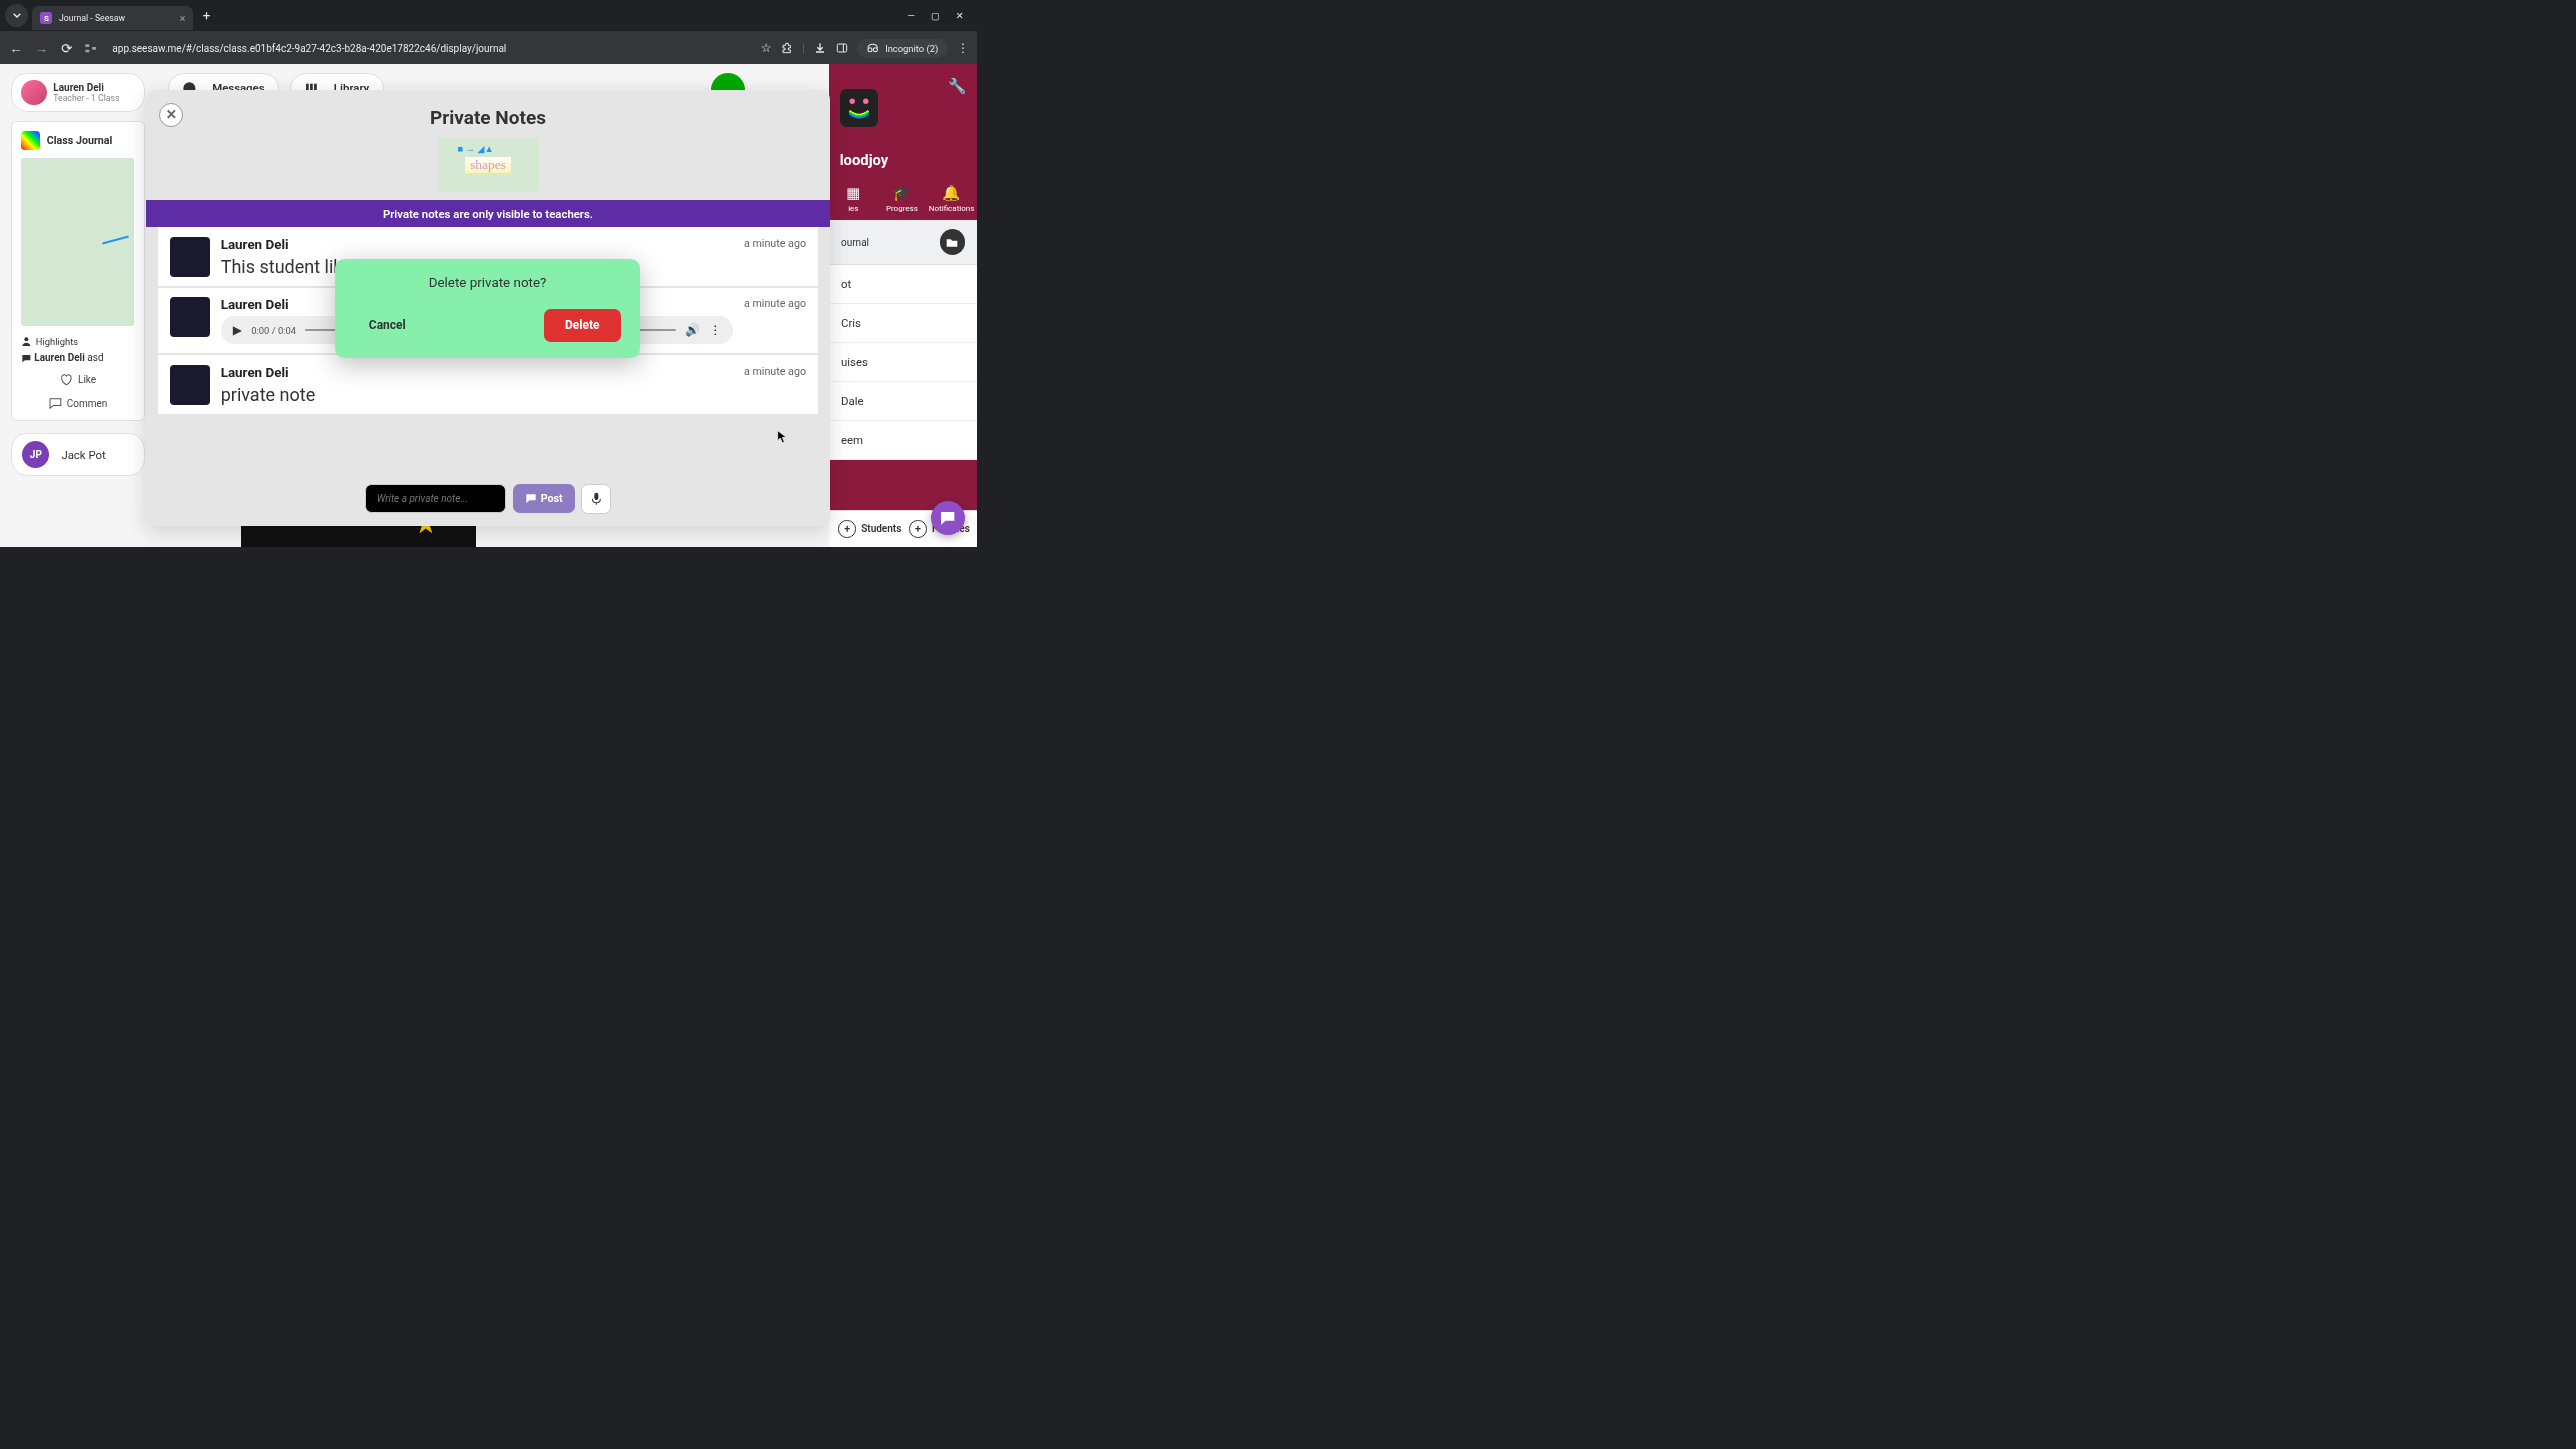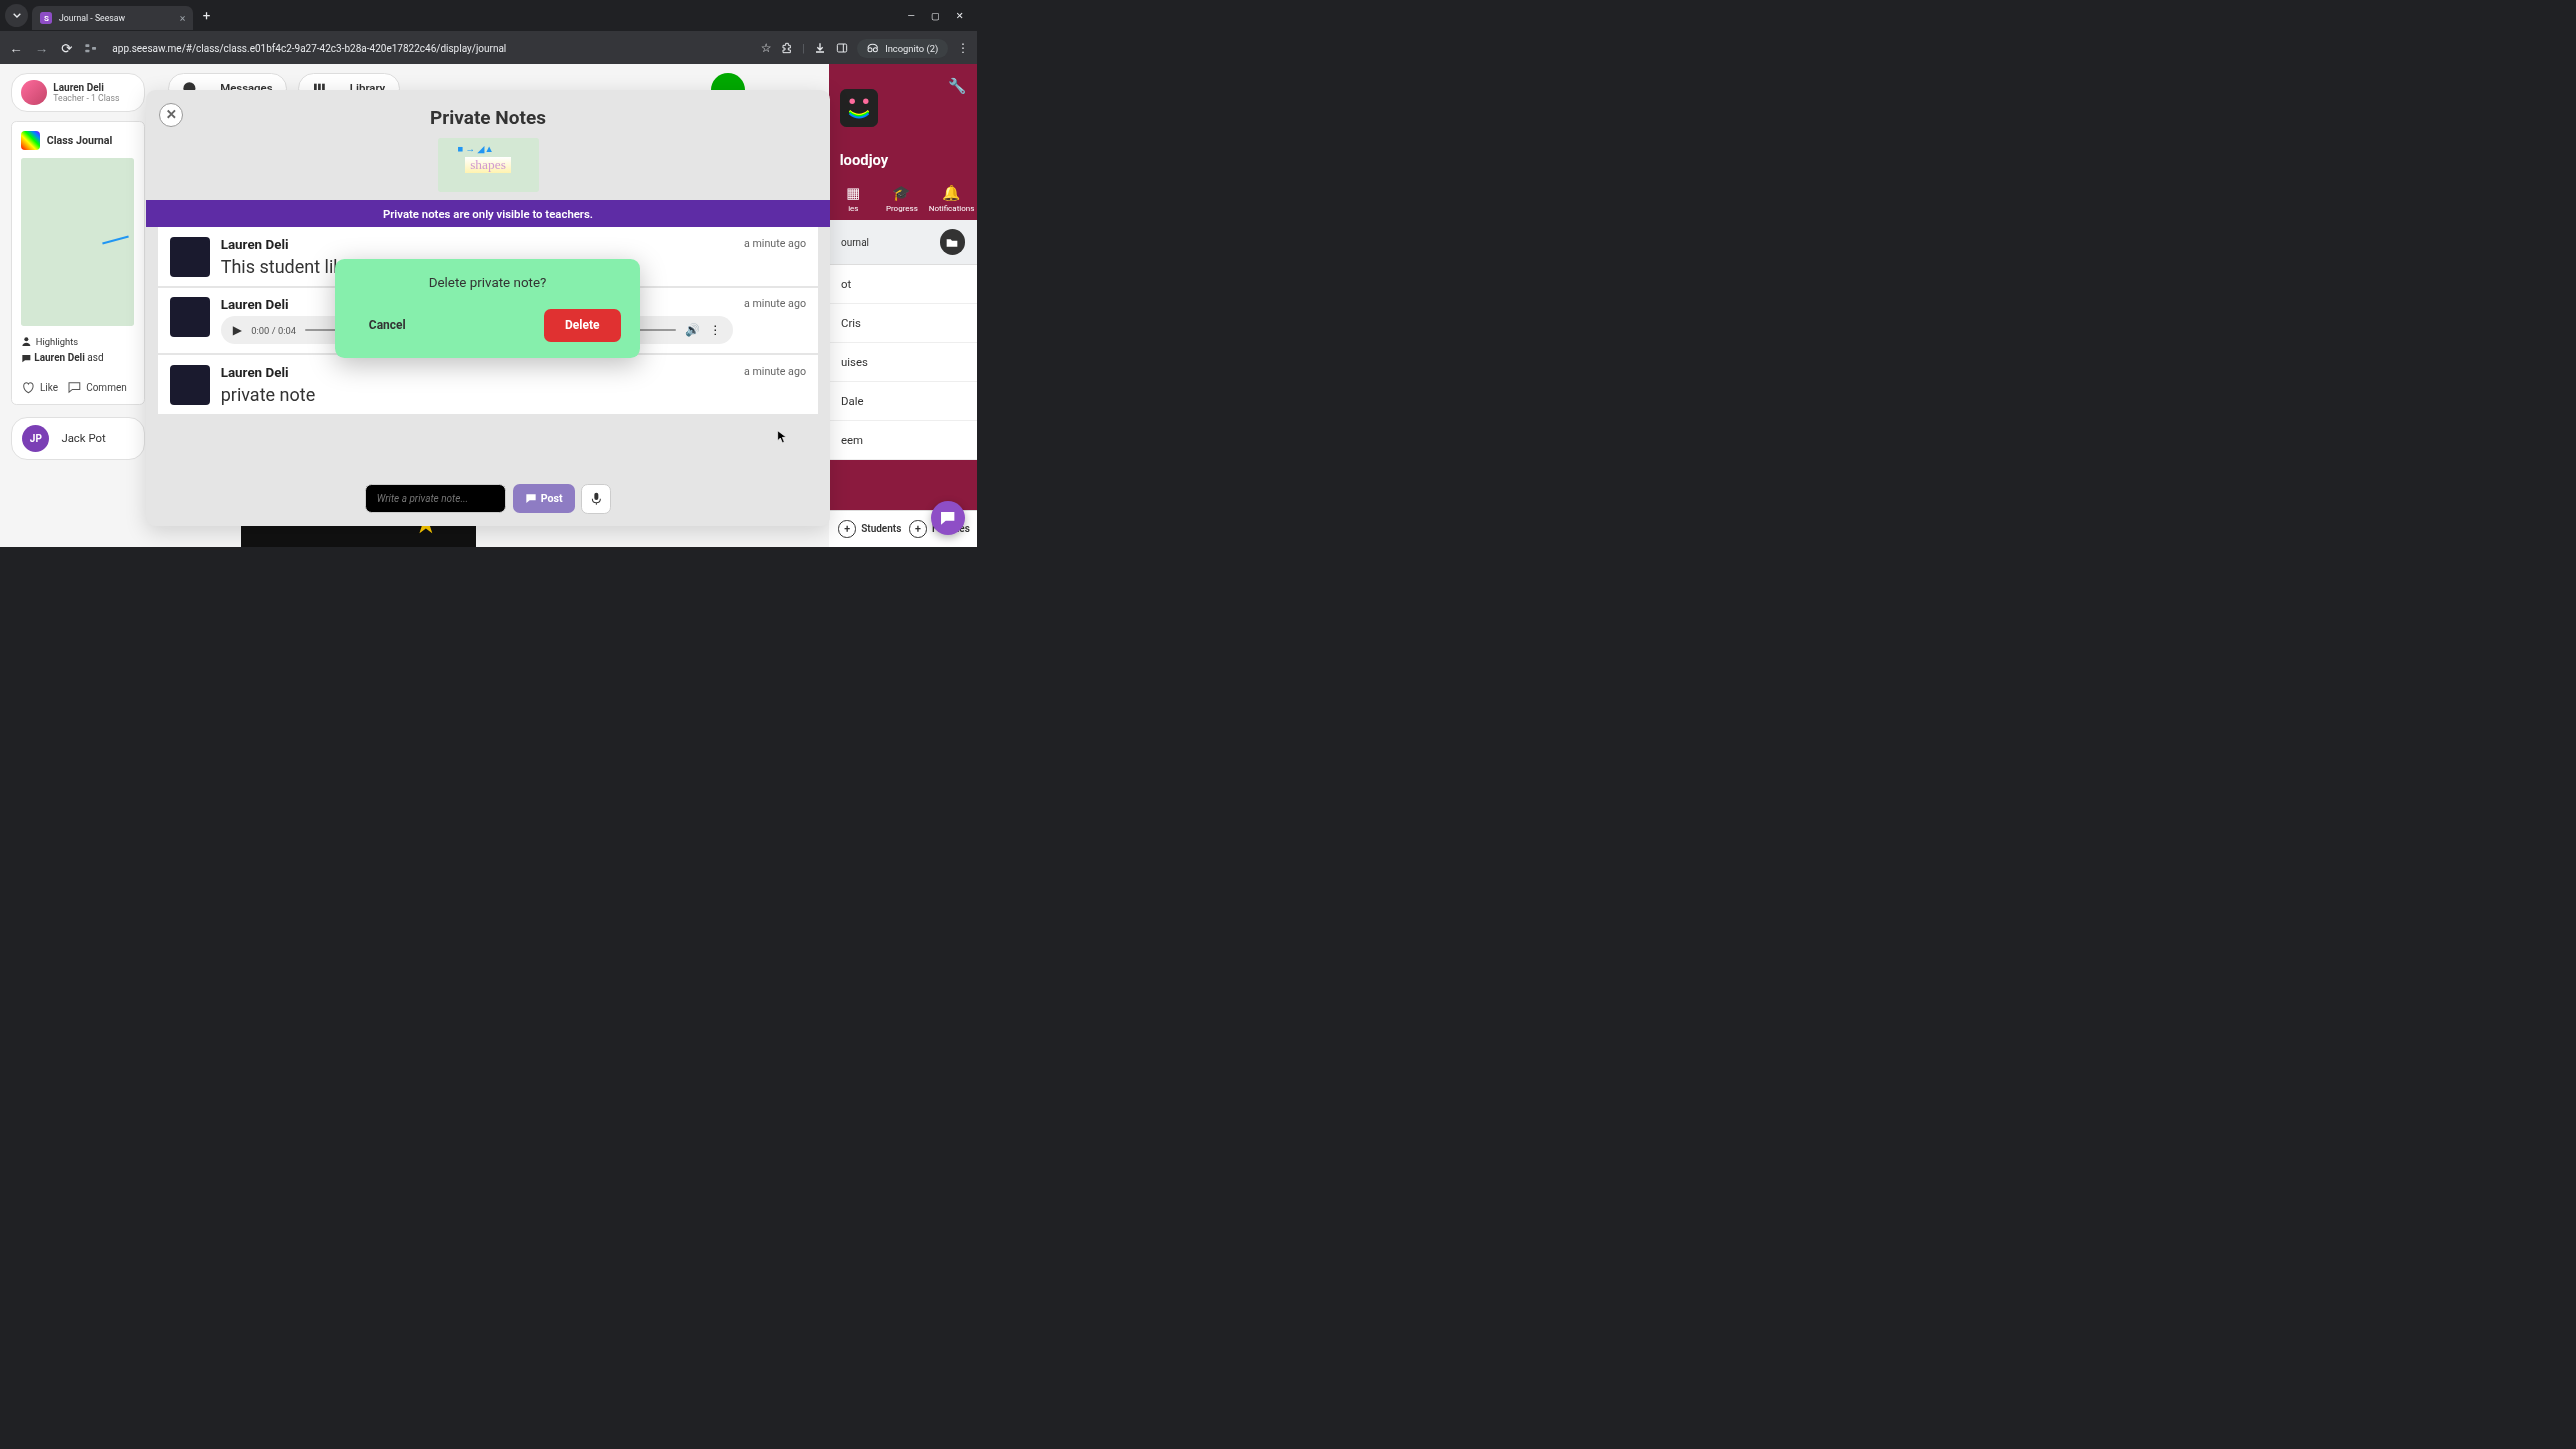--- a/index.html
+++ b/index.html
@@ -35,21 +35,21 @@
 .user-card-role { font-size: 8.7px; color: #888; }
 
 .journal-card { background: white; border-radius: 5.4px; margin-top: 9.4px; padding: 9.4px; border: 0.7px solid #e0e0e0; }
 .journal-header { display: flex; align-items: center; gap: 6.7px; font-weight: 700; color: #333; }
 .rainbow-icon { width: 19px; height: 19px; border-radius: 4px; background: linear-gradient(45deg, #ff0000, #ff8800, #ffff00, #00ff00, #0088ff, #8800ff); }
 .drawing-area { margin-top: 8px; height: 168px; background: #d4e8d4; border-radius: 2.7px; position: relative; }
 .blue-line { position: absolute; left: 81px; top: 81px; width: 27px; height: 2px; background: #2196f3; transform: rotate(-15deg); }
 .highlights { margin-top: 9.4px; display: flex; align-items: center; gap: 4px; font-size: 9.4px; color: #333; }
 .comment-line { margin-top: 5.4px; font-size: 10px; color: #333; }
 .comment-line b { font-weight: 700; }
-.action-row { margin-top: 16px; display: flex; gap: 9.4px; align-items: center; }
+.action-row { margin-top: 8px; display: flex; gap: 9.4px; align-items: center; flex-direction: column; }
 .action-btn { display: flex; align-items: center; gap: 4px; color: #444; font-size: 10px; cursor: pointer; }
 
 .student-card { background: white; border-radius: 16px; margin-top: 12px; padding: 6.7px 10.7px; display: flex; align-items: center; gap: 12px; border: 0.7px solid #e0e0e0; }
 .avatar-jp { width: 27px; height: 27px; border-radius: 50%; background: #7b3fb5; color: white; display: flex; align-items: center; justify-content: center; font-weight: 700; font-size: 10px; }
 
 
 .right-panel { position: absolute; right: 0; top: 0; width: 148px; background: #8b1a3e; height: 100%; }
 .right-header { height: 87px; background: #8b1a3e; padding: 10.7px; color: white; display: flex; align-items: center; gap: 9.4px; position: relative; }
 .rainbow-big { width: 38px; height: 38px; border-radius: 6.7px; background: #333; }
 .wrench-icon { position: absolute; right: 10.7px; top: 13.4px; color: white; font-size: 14.8px; }
@@ -60,21 +60,21 @@
 .right-list { background: white; }
 .right-list-header { padding: 9.4px 12px; font-size: 10px; color: #333; display: flex; align-items: center; justify-content: space-between; background: #eef0f2; border-bottom: 0.7px solid #ddd; }
 .folder-circle { width: 25.5px; height: 25.5px; border-radius: 50%; background: #333; color: white; display: flex; align-items: center; justify-content: center; }
 .right-list-item { padding: 12px 12px; font-size: 11.4px; color: #333; border-bottom: 0.7px solid #eee; }
 .right-footer { position: absolute; bottom: 0; left: 0; right: 0; background: white; padding: 9.4px; display: flex; gap: 8px; border-top: 0.7px solid #ddd; }
 .footer-btn { display: flex; align-items: center; gap: 5.4px; font-size: 10px; font-weight: 600; color: #333; cursor: pointer; }
 .plus-circle { width: 17.4px; height: 17.4px; border-radius: 50%; border: 1.3px solid #333; display: flex; align-items: center; justify-content: center; font-size: 10.7px; }
 
 
 .top-nav { position: absolute; top: 9.4px; left: 168px; display: flex; gap: 10.7px; }
-.top-nav-item { background: white; border: 0.7px solid #ddd; border-radius: 16px; padding: 6.7px 13.4px; font-size: 11.4px; font-weight: 600; color: #333; display: flex; align-items: center; gap: 23px; }
+.top-nav-item { background: white; border: 0.7px solid #ddd; border-radius: 16px; padding: 6.7px 13.4px; font-size: 11.4px; font-weight: 600; color: #333; display: flex; align-items: center; gap: 15px; }
 .green-circle { position: absolute; top: 9.4px; left: 711px; width: 34px; height: 34px; border-radius: 50%; background: #01a901; }
 
 
 .bottom-media { position: absolute; bottom: 0; left: 241px; width: 235px; height: 27px; background: #111; }
 .bottom-star { position: absolute; right: 38px; top: -12px; font-size: 27px; color: #ffcc00; }
 .notes-modal { position: absolute; top: 25.5px; left: 146px; width: 684px; height: 436px; background: #e5e5e5; border-radius: 9.4px; overflow: hidden; box-shadow: 0 5.4px 21.5px rgba(0,0,0,0.15); }
 .notes-close { position: absolute; left: 13.4px; top: 13.4px; width: 24px; height: 24px; border-radius: 50%; background: white; border: 1.3px solid #999; display: flex; align-items: center; justify-content: center; font-size: 13.4px; color: #666; cursor: pointer; font-weight: bold; }
 .notes-title { text-align: center; font-size: 19px; font-weight: 700; color: #333; padding: 16px 0 6.7px; }
 .notes-thumb { width: 101px; height: 54px; background: #d4e8d4; margin: 2.7px auto 8px; border-radius: 2.7px; display: flex; align-items: center; justify-content: center; position: relative; }
 .shapes-text { font-family: cursive; color: #d19bd1; font-size: 13.4px; background: linear-gradient(#fff,#fff3b0); padding: 0 5.4px; }

